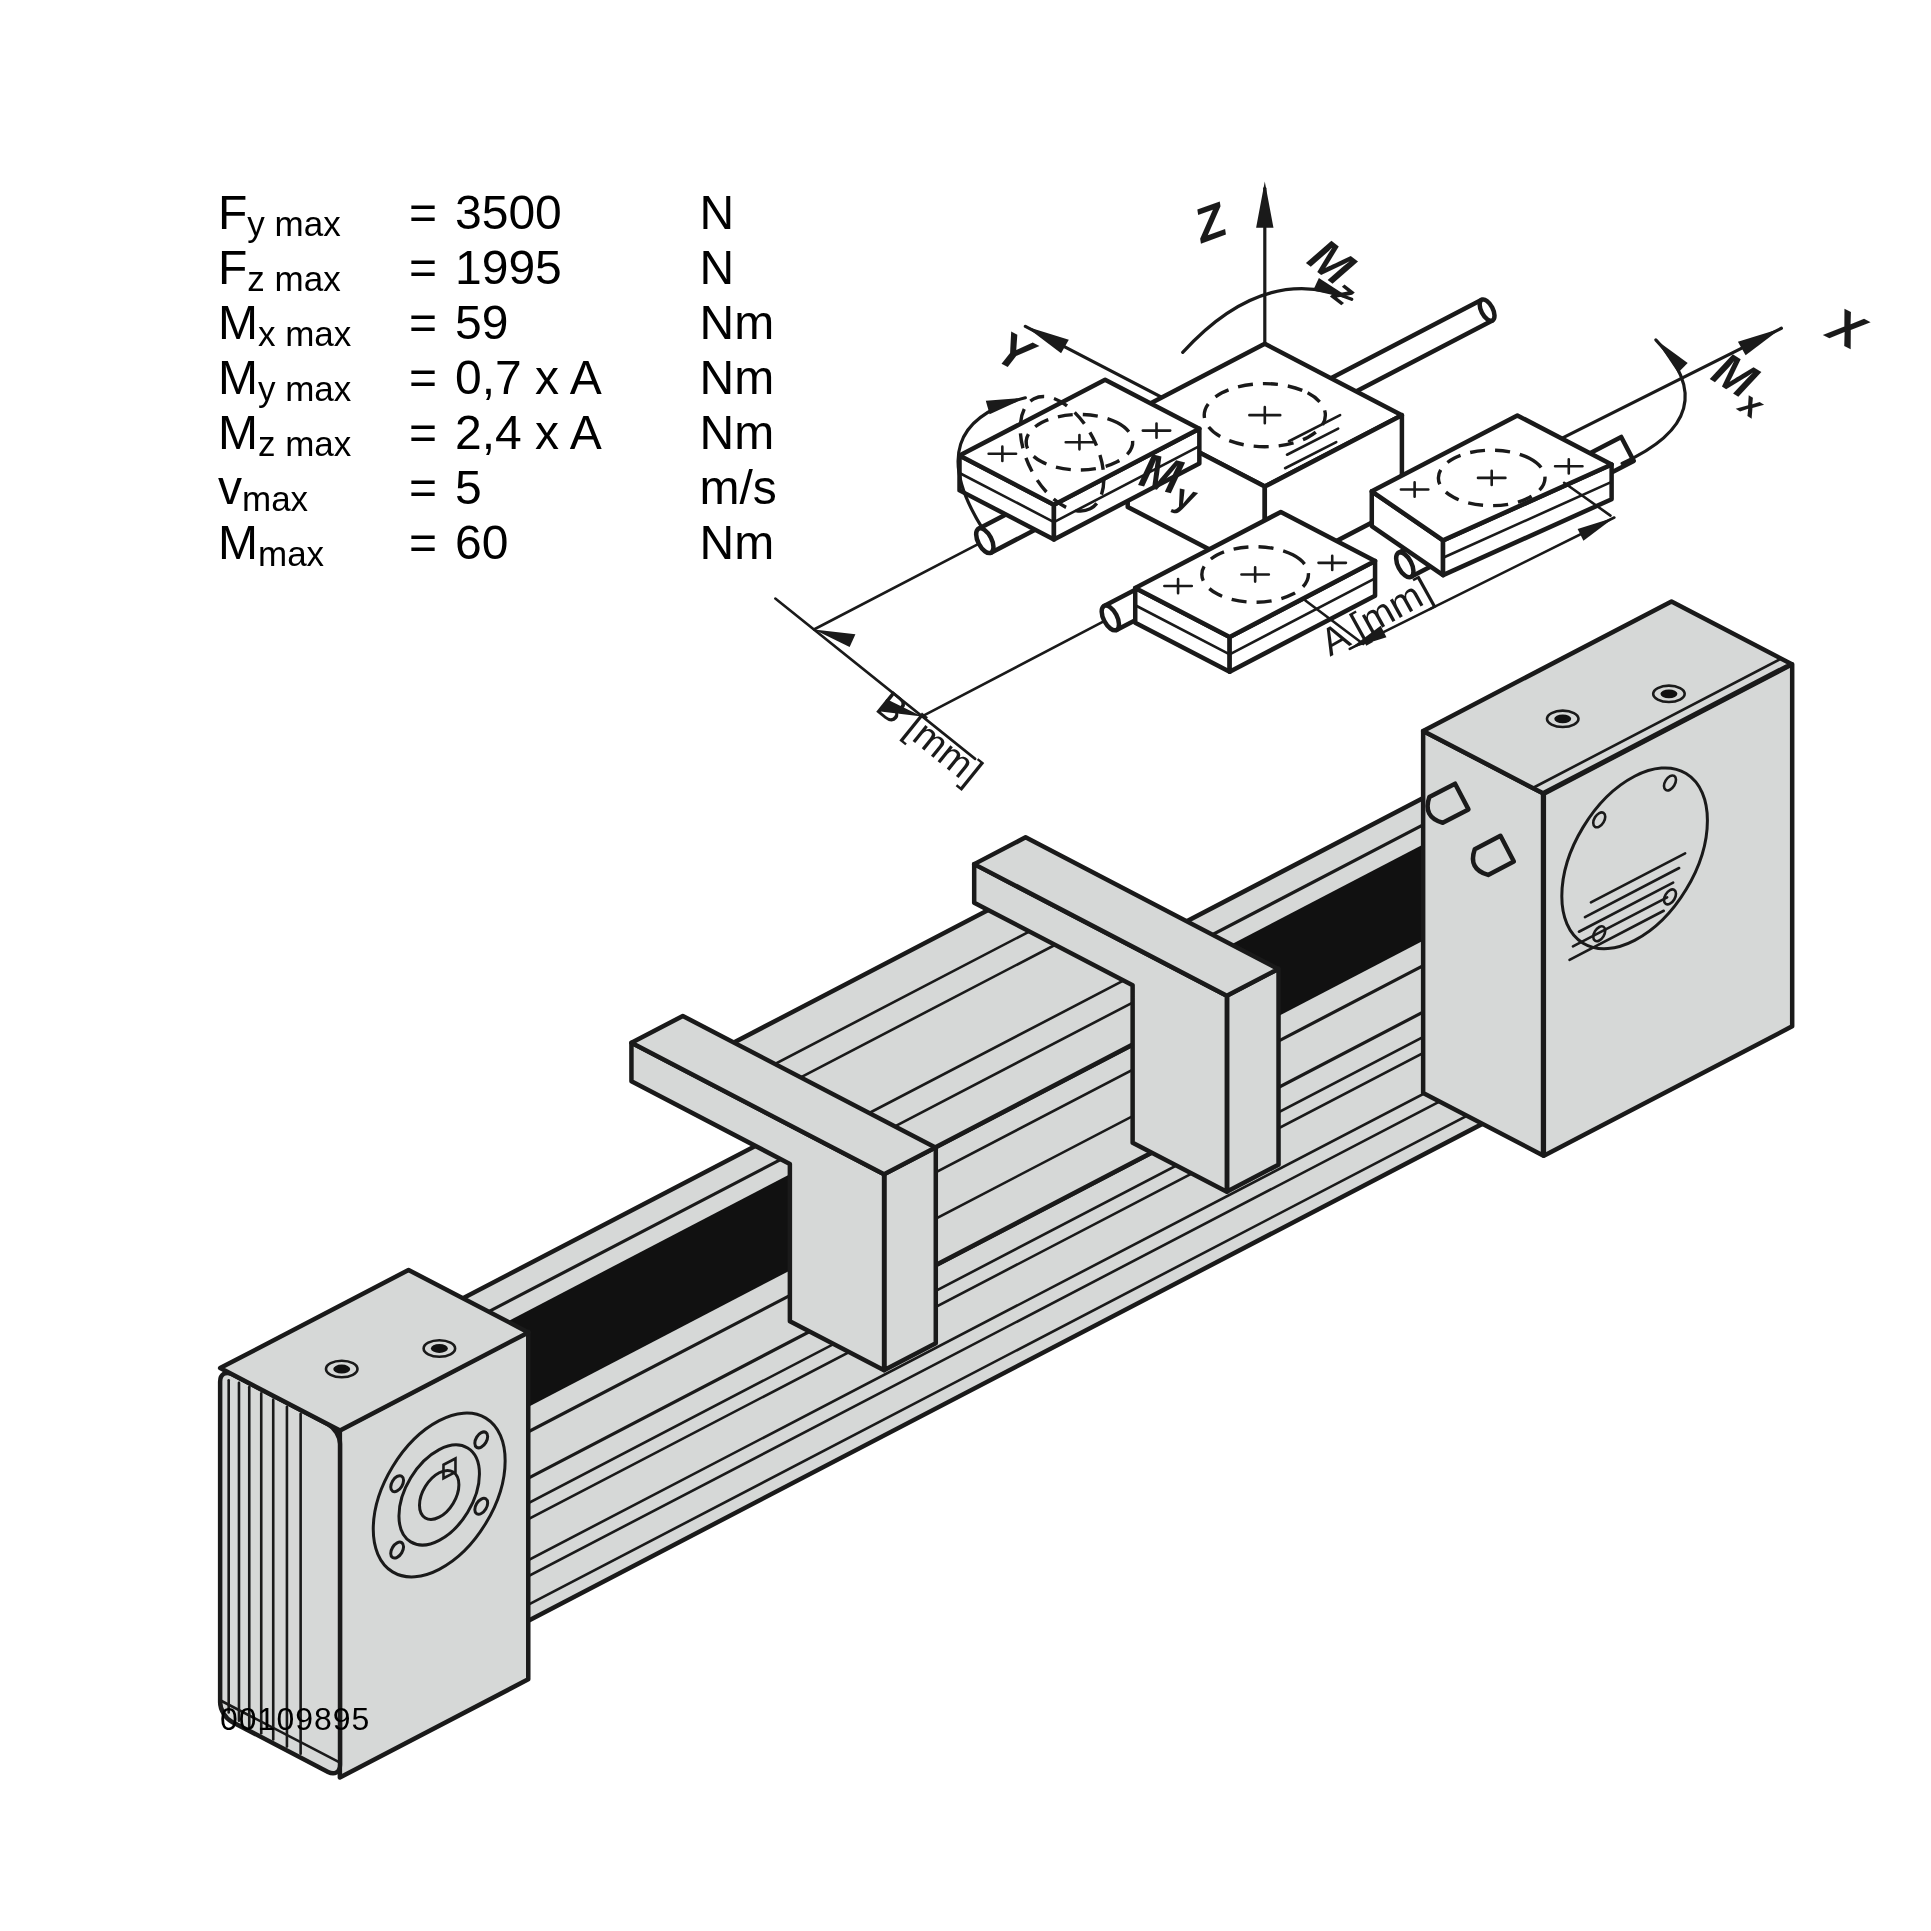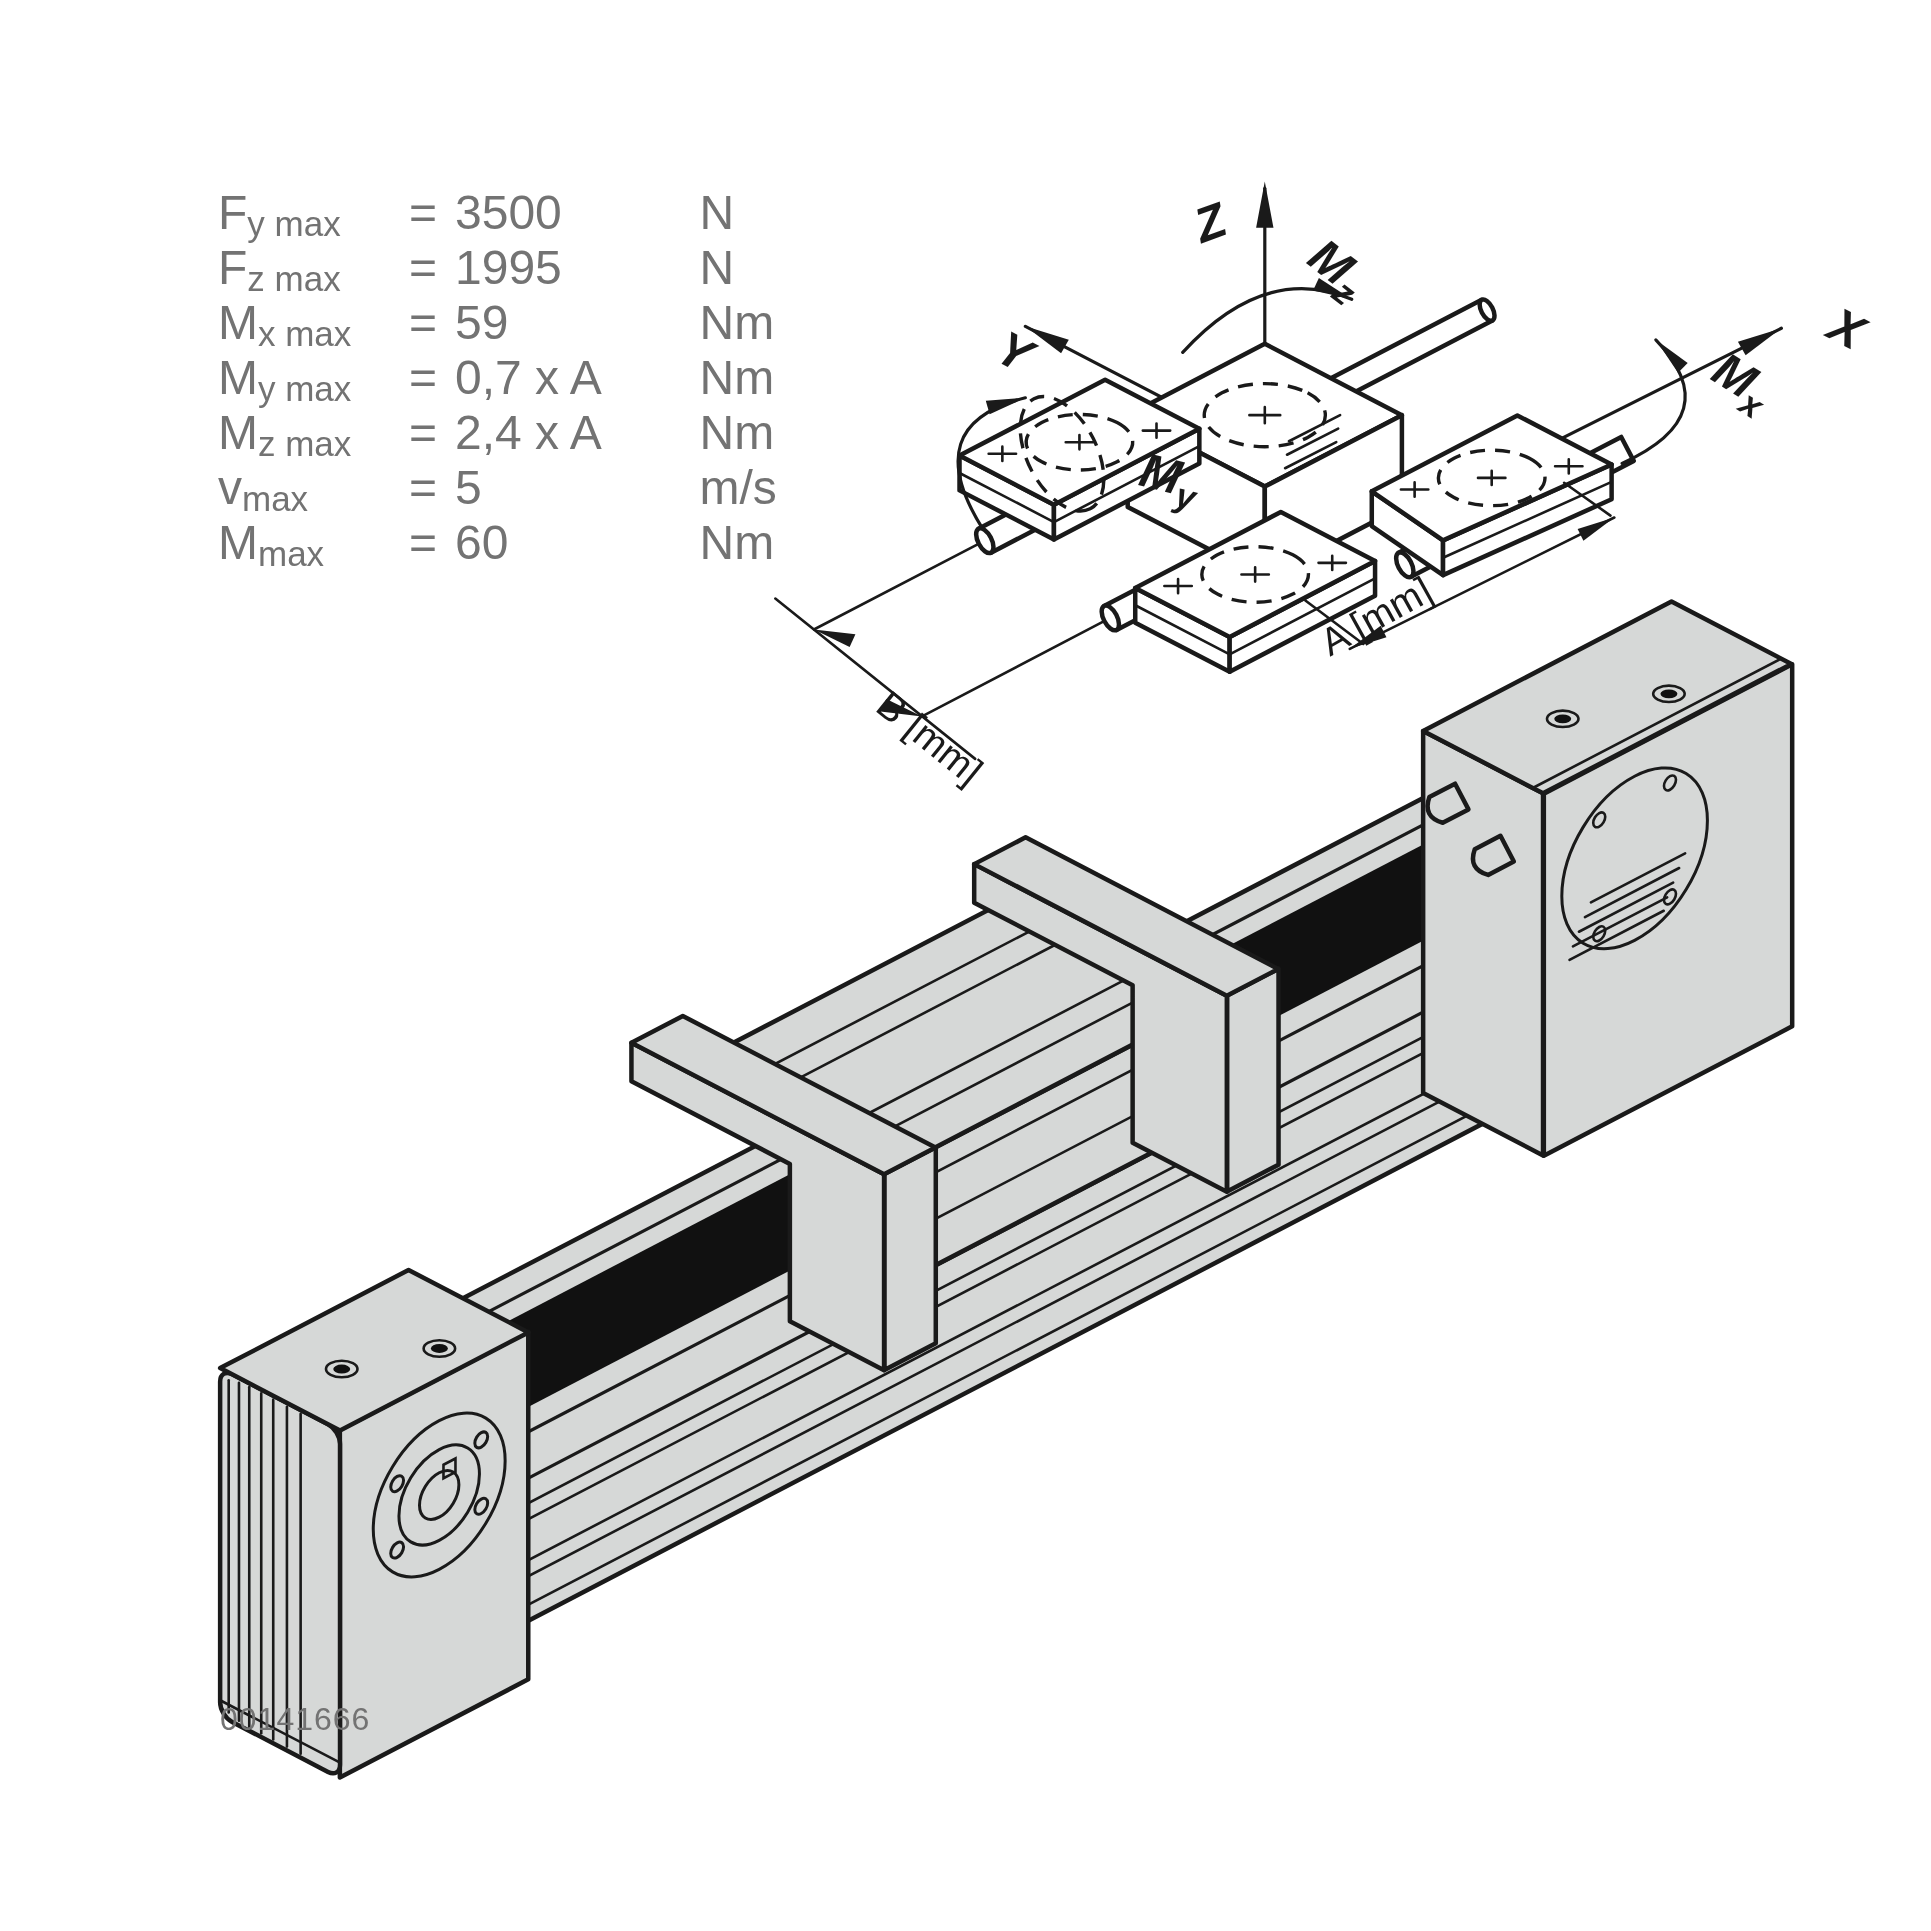--- a/index.html
+++ b/index.html
@@ -1,17 +1,17 @@
 <!DOCTYPE html>
 <html><head>
 <meta charset="utf-8">
 <style>
   html,body{margin:0;padding:0;background:#fff;}
   .page{position:relative;width:1931px;height:1931px;background:#ffffff;overflow:hidden;
-        font-family:"Liberation Sans",sans-serif;color:#737373;}
+        font-family:"Liberation Sans",sans-serif;color:#000000;}
   .spec-table{position:absolute;left:218px;top:185px;}
   .spec-row{display:flex;height:55px;line-height:55px;font-size:48px;white-space:nowrap;}
   .c-label{width:191px;}
   .c-eq{width:46px;}
   .c-val{width:230px;text-align:left;}
   .c-unit{padding-left:14.5px;}
   .sub{font-size:35px;position:relative;top:6.8px;}
   .fig-num{position:absolute;left:220px;top:1701px;font-size:32px;letter-spacing:1px;}
   svg{position:absolute;left:0;top:0;}
   svg *{vector-effect:non-scaling-stroke;}
@@ -348,15 +348,15 @@
         <g transform="translate(1514,825) rotate(152.5)">
           <path class="body" d="M0,-15 L30,-15 Q46,0 30,15 L0,15 Z"></path>
         </g>
         <g transform="translate(1561,879) rotate(152.5)">
           <path class="body" d="M0,-15 L30,-15 Q46,0 30,15 L0,15 Z"></path>
         </g>
       </g>
     </g>
   </svg>
 
-  <div class="fig-num">00141666</div>
+  <div class="fig-num">00109895</div>
 </div>
 
 
 </body></html>

